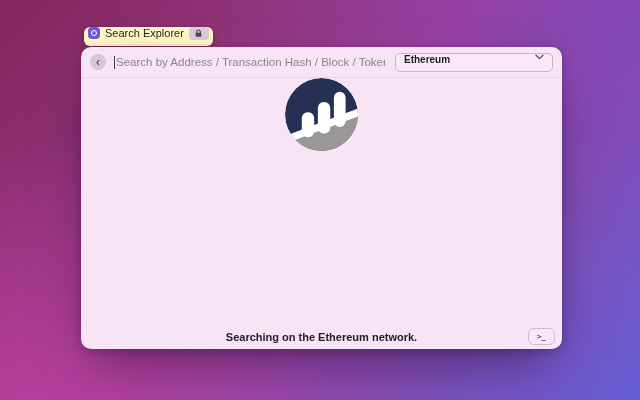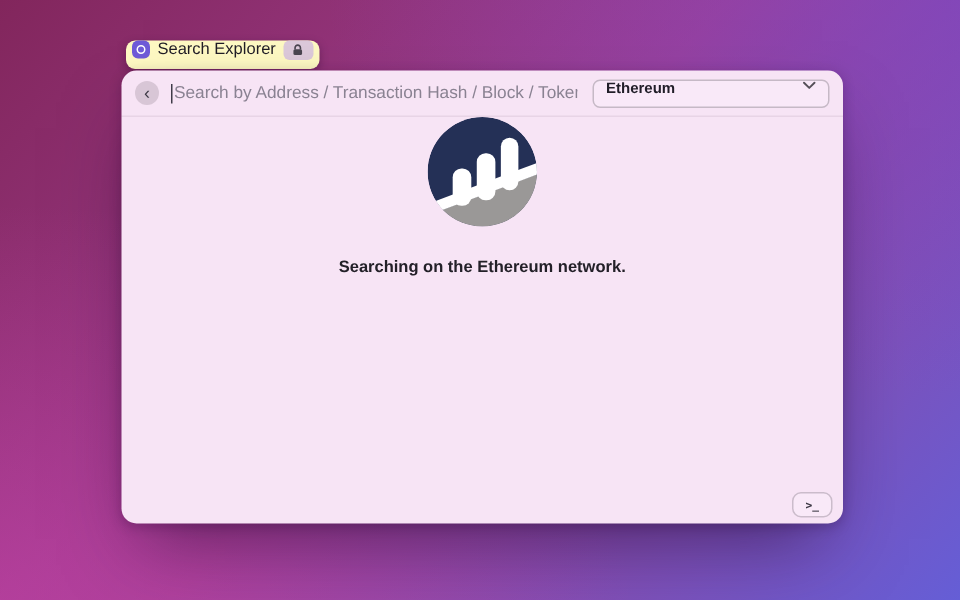--- a/index.html
+++ b/index.html
@@ -60,21 +60,21 @@
     width: 158px; height: 19px; flex: none;
     border: 1px solid #c6b9c6; border-radius: 5px; background: #f9e9f8;
     display: flex; justify-content: space-between;
     padding: 0 8px; cursor: pointer;
   }
   .network-select-label { font-size: 10px; font-weight: 600; color: #211e28; }
 
   
   .content {
     height: 271px; display: flex; flex-direction: column;
-    align-items: center; justify-content: flex-start;
+    align-items: center; justify-content: space-between;
   }
   .logo { width: 73px; height: 73px; margin-bottom: 21px; }
   .empty-title { font-size: 11px; font-weight: 700; color: #232028; margin-bottom: 6px; }
   .empty-subtitle { font-size: 11px; color: #8d8692; }
 
   
   .terminal-btn {
     position: absolute; right: 7px; bottom: 4px; width: 27px; height: 17px;
     border: 1px solid #cbbccb; border-radius: 6px; background: #f9e9f8;
     display: flex; align-items: center; justify-content: center;

